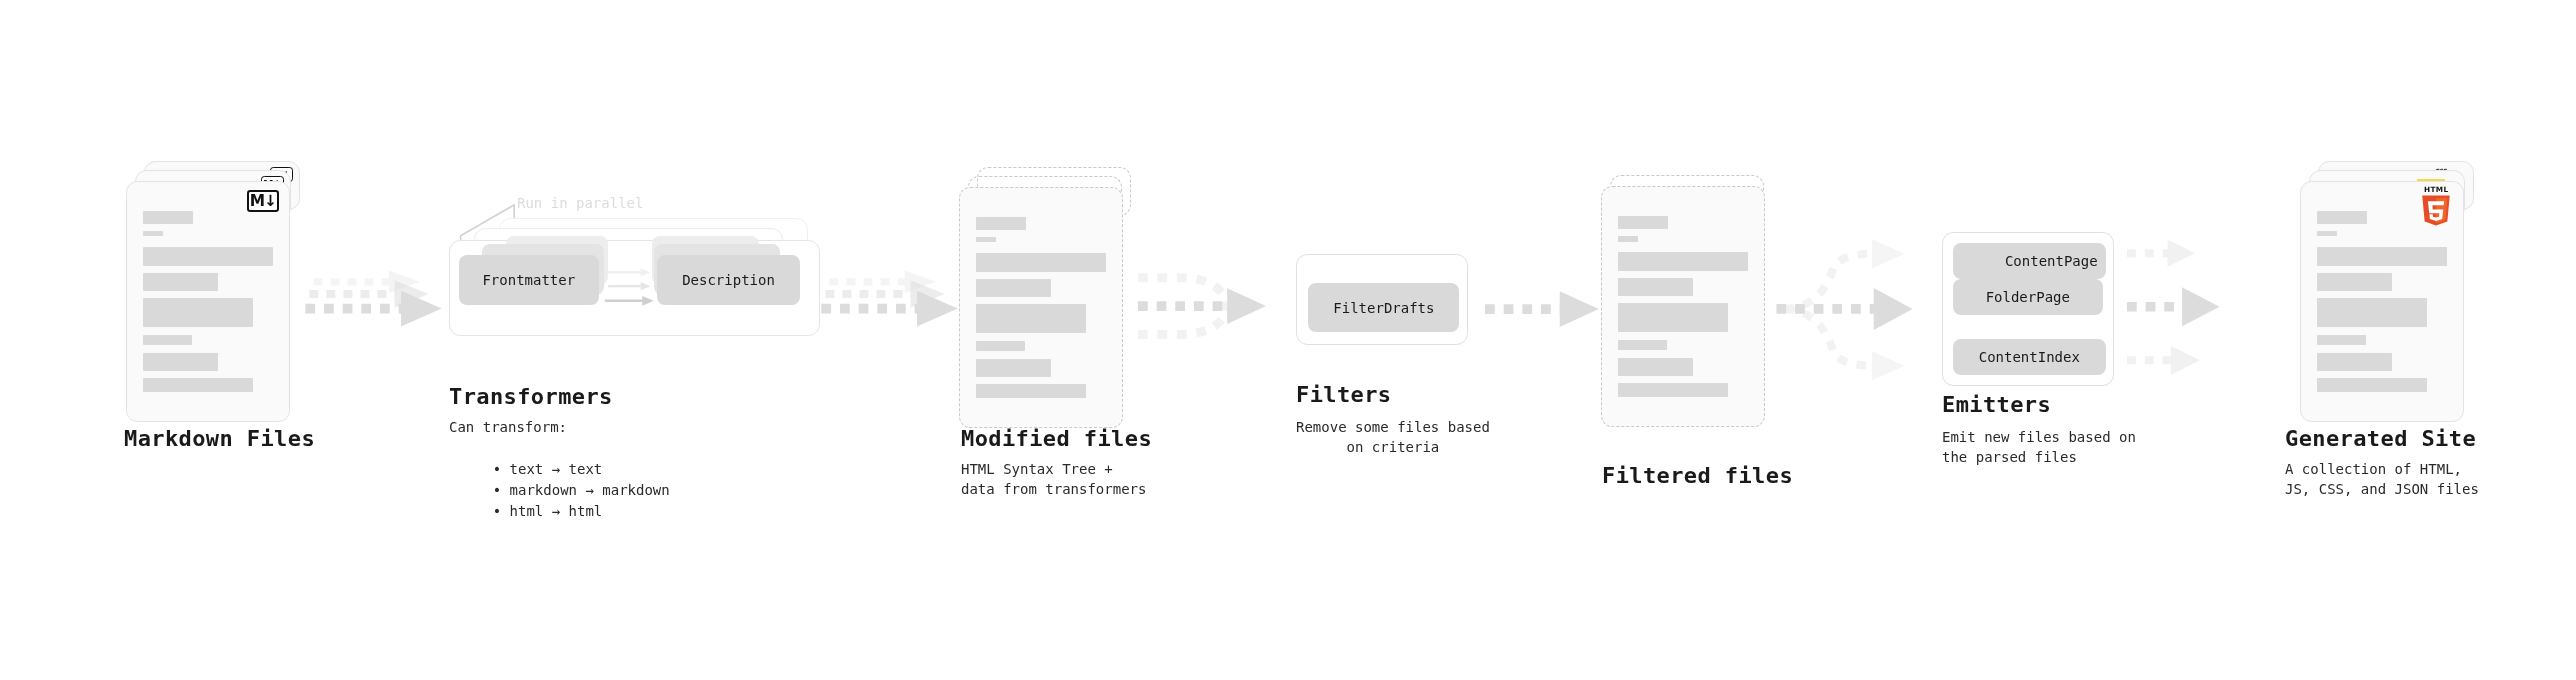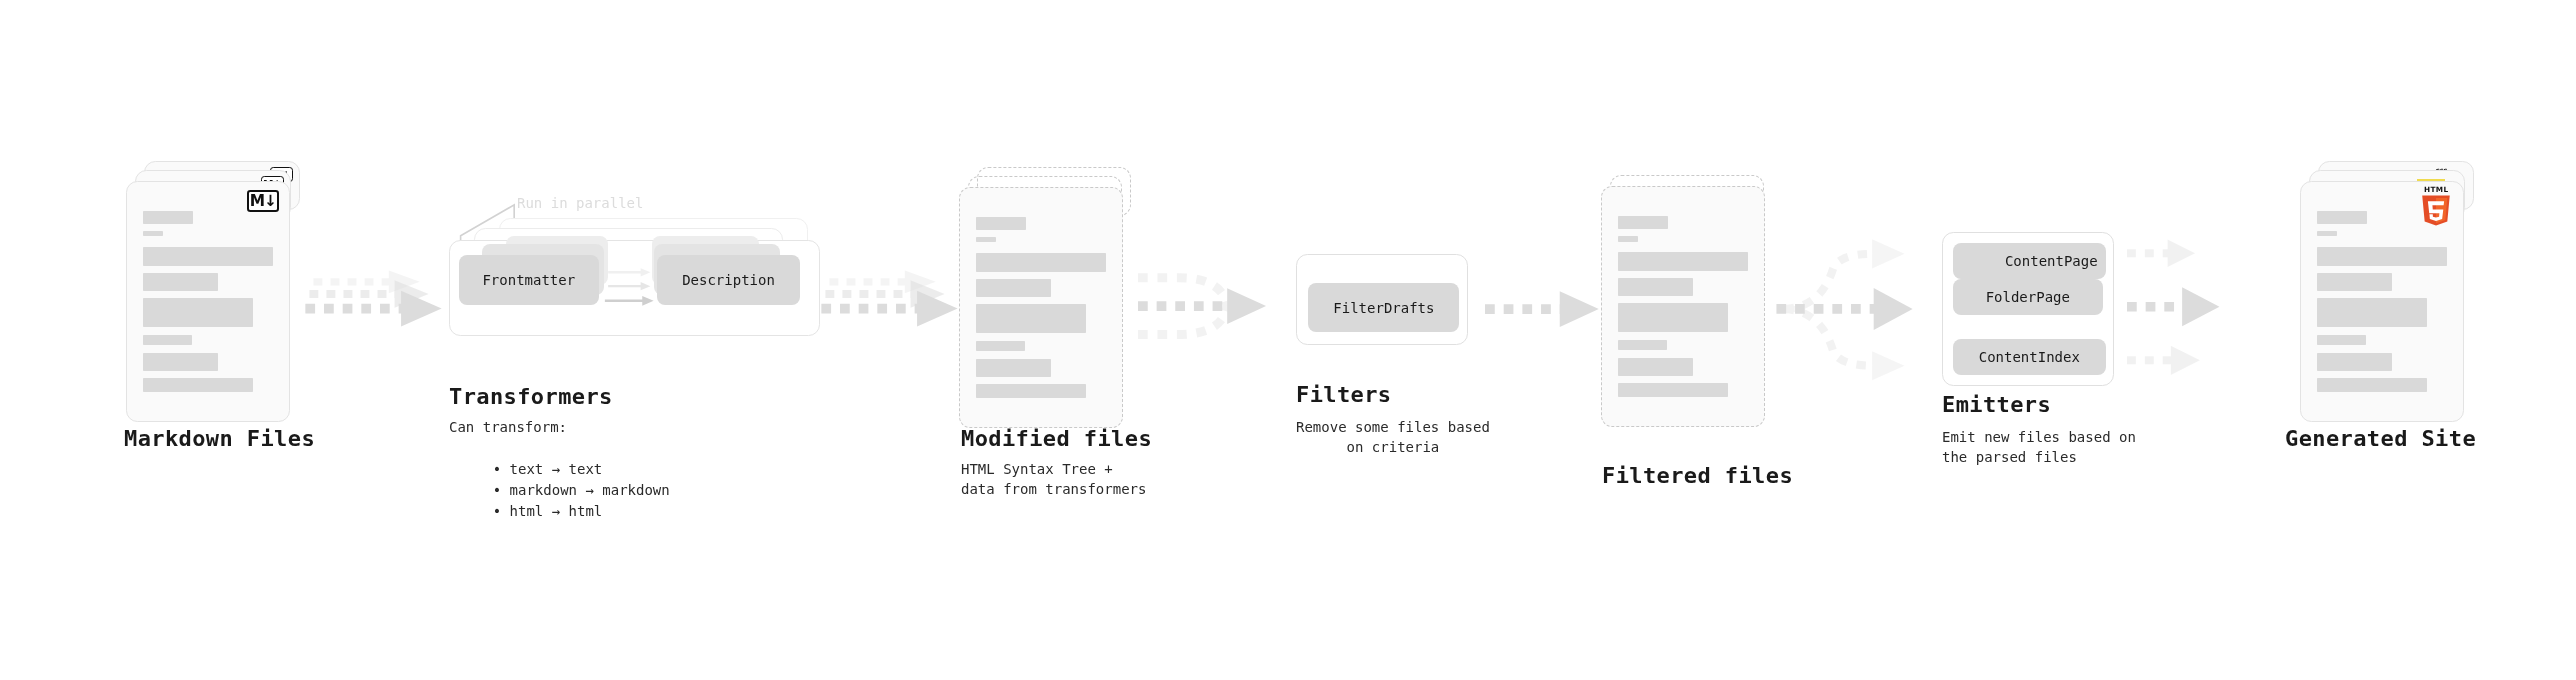--- a/index.html
+++ b/index.html
@@ -350,15 +350,17 @@
           <div class="bar" style="width:58%; height:18px;"></div>
           <div class="bar" style="width:85%; height:29px;"></div>
           <div class="bar" style="width:38%; height:10.6px;"></div>
           <div class="bar" style="width:58%; height:18px;"></div>
           <div class="bar" style="width:85%; height:14px;"></div>
         </div>
       </div>
     </div>
   </div>
   <div class="title" style="left:2285px; top:426px;">Generated Site</div>
+  <div class="subtitle" style="left:2285px; top:459px;">A collection of HTML,
+JS, CSS, and JSON files</div>
 
 </div>
 
 
 </body></html>

